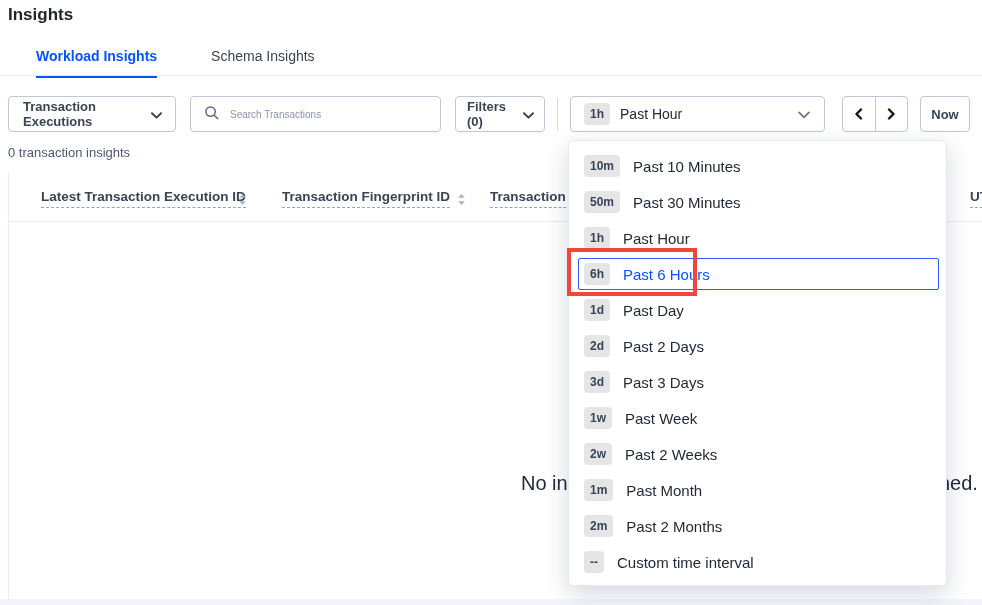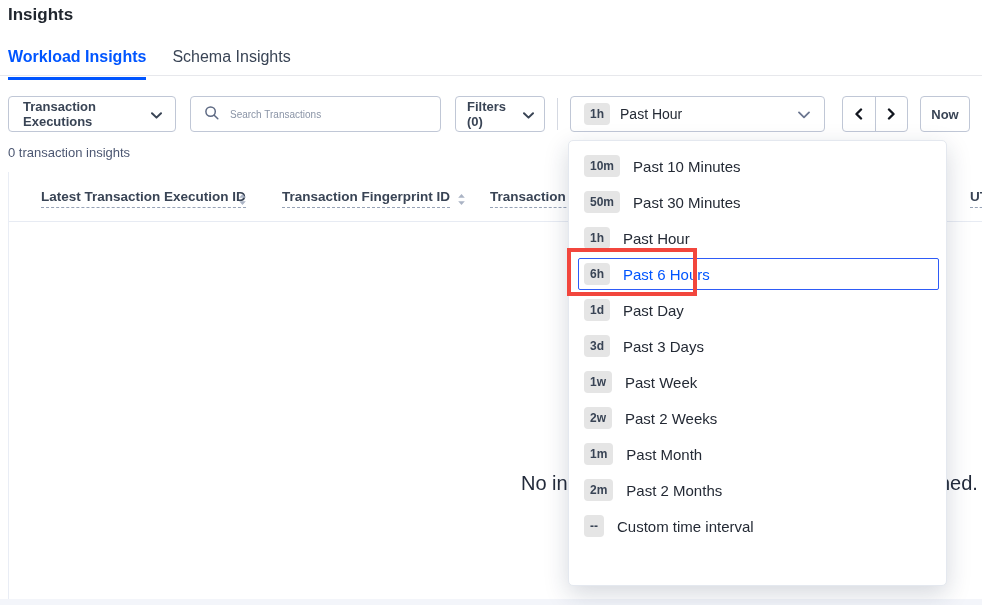--- a/index.html
+++ b/index.html
@@ -3,21 +3,21 @@
 <meta charset="utf-8">
 <style>
   html,body{margin:0;padding:0;background:#fff;}
   #app{
     position:relative;width:982px;height:605px;overflow:hidden;background:#ffffff;
     font-family:"Liberation Sans",sans-serif;color:#242b3a;
   }
   
   .page-title{position:absolute;left:8px;top:5px;font-size:17px;font-weight:700;color:#20262e;}
   .tabs{position:absolute;left:8px;top:48px;display:flex;gap:26px;}
-  .tab{font-size:16px;padding-bottom:11px;cursor:pointer;color:#394455;font-weight:400;}
+  .tab{font-size:14px;padding-bottom:11px;cursor:pointer;color:#394455;font-weight:400;margin-left:28px;}
   .tab.active{color:#0055ff;font-weight:700;border-bottom:3px solid #0055ff;}
   .tab-divider{position:absolute;left:0;top:75px;width:982px;height:1px;background:#e7e8ec;}
   
   .btn{
     position:absolute;top:96px;height:36px;box-sizing:border-box;background:#fff;
     border:1px solid #c0c7d6;border-radius:4px;display:flex;align-items:center;
     font-size:13px;font-weight:700;color:#394455;cursor:pointer;
   }
   .select-btn{left:8px;width:168px;padding:0 13px 0 14px;justify-content:space-between;}
   .search-box{left:190px;width:251px;padding-left:13px;cursor:text;}
@@ -191,20 +191,24 @@
       <div class="dd-item selected">
         <span class="badge">6h</span>
         <span class="dd-label">Past 6 Hours</span>
       </div>
 
       <div class="dd-item">
         <span class="badge">1d</span>
         <span class="dd-label">Past Day</span>
       </div>
 
+      <div class="dd-item">
+        <span class="badge">2d</span>
+        <span class="dd-label">Past 2 Days</span>
+      </div>
 
       <div class="dd-item">
         <span class="badge">3d</span>
         <span class="dd-label">Past 3 Days</span>
       </div>
 
       <div class="dd-item">
         <span class="badge">1w</span>
         <span class="dd-label">Past Week</span>
       </div>

